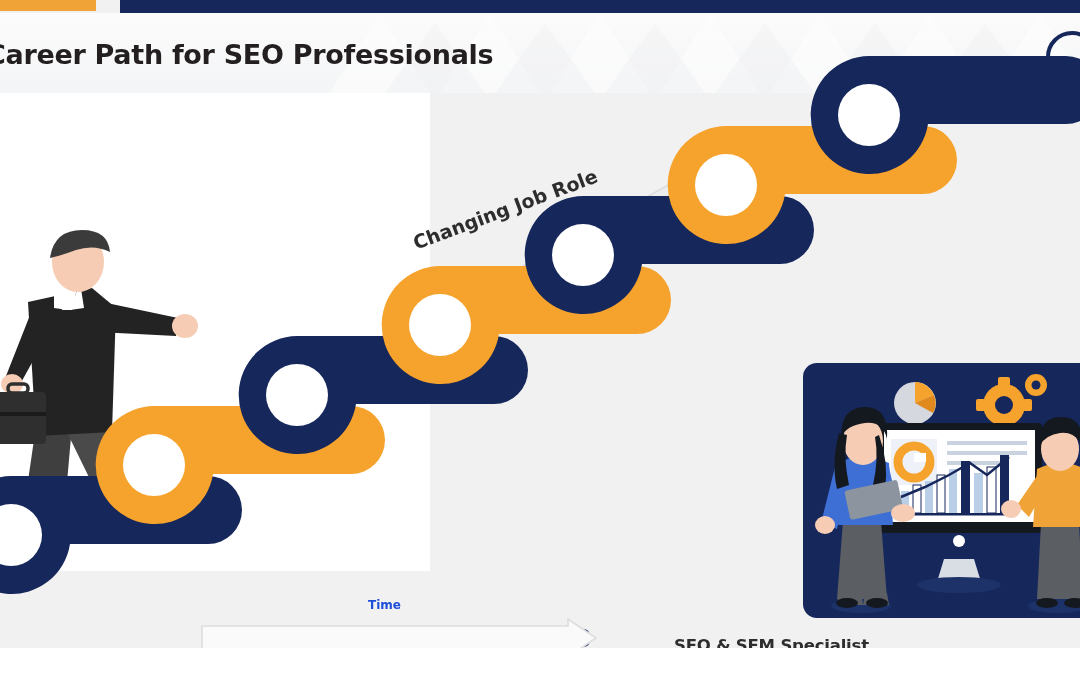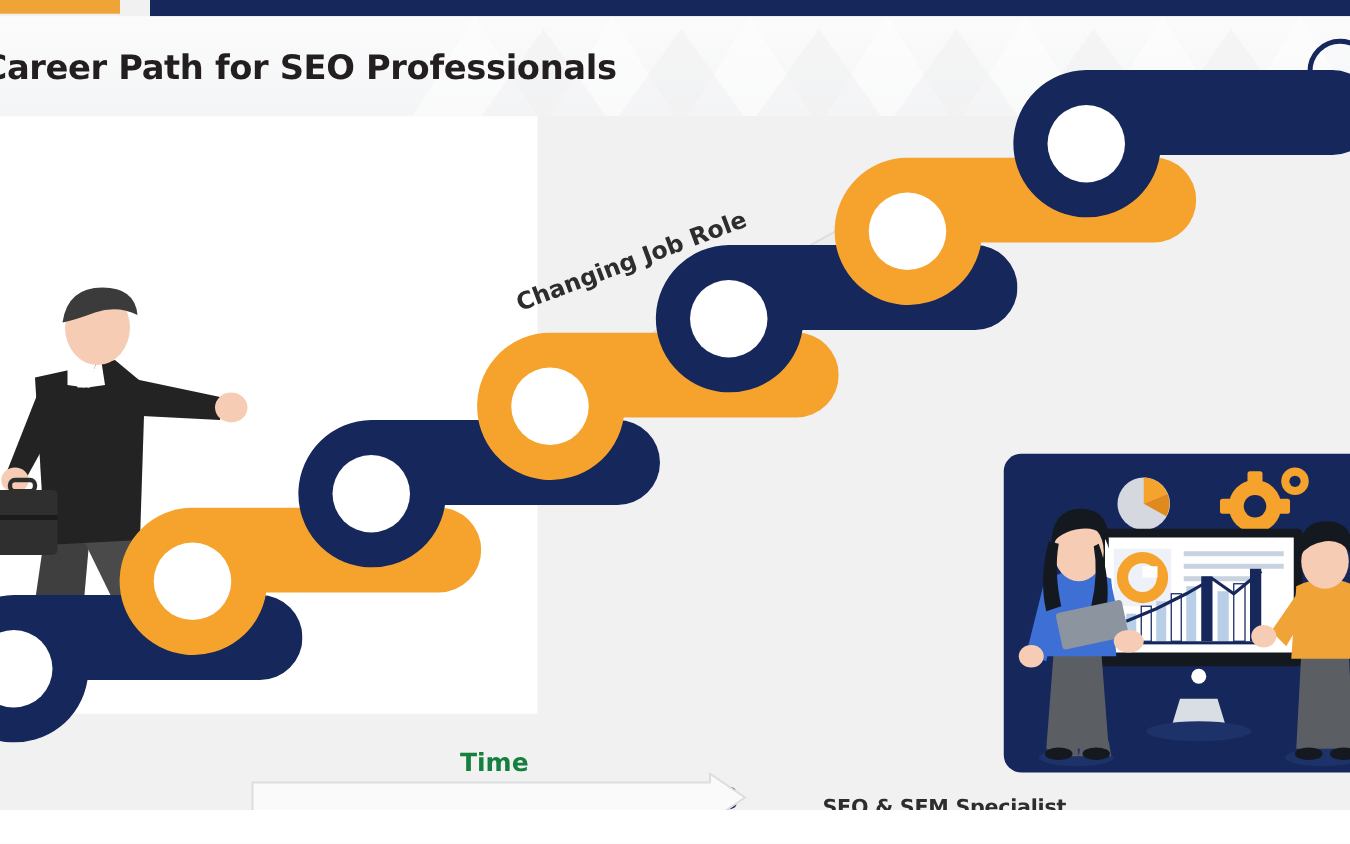--- a/index.html
+++ b/index.html
@@ -73,21 +73,21 @@
   #diag-label{
     position:absolute;left:410px;top:140px;
     font-size:19px;font-weight:bold;color:#2d2d2d;
     transform:rotate(-20.5deg);transform-origin:left top;
     white-space:nowrap;
     font-family:"DejaVu Sans",sans-serif;
   }
   
   #time-label{
     position:absolute;left:368px;top:505px;
-    font-size:20px;font-weight:bold;color:#15803d;
+    font-size:12px;font-weight:bold;color:#1d4ed8;
     font-family:"DejaVu Sans",sans-serif;
   }
   #time-arrow{position:absolute;left:200px;top:525px;}
   
   #illus-panel{
     position:absolute;left:803px;top:270px;
     width:300px;height:255px;
     background:#16275c;border-radius:14px;
     overflow:hidden;
   }
@@ -176,21 +176,21 @@
       </svg>
 
     </div>
 
     <div class="step" style="left:238px;top:243px;">
       <svg class="step-shape" width="290" height="118" viewBox="0 0 290 118">
         <path d="M59 0 H256 a34 34 0 0 1 0 68 H118 A59 59 0 1 1 59 0 Z" fill="#16275c"></path>
         <circle cx="59" cy="59" r="31" fill="#ffffff"></circle>
       </svg>
       <div class="step-num" style="left:314px;top:272px;width:62px;height:62px;color:#16275c;">3</div>
-      <div class="step-label" style="left:420px;top:300px;">SEO &amp; SEM Specialist</div>
+      <div class="step-label" style="left:436px;top:300px;">SEO &amp; SEM Specialist</div>
     </div>
 
     <div class="step" style="left:381px;top:173px;">
       <svg class="step-shape" width="290" height="118" viewBox="0 0 290 118">
         <path d="M59 0 H256 a34 34 0 0 1 0 68 H118 A59 59 0 1 1 59 0 Z" fill="#f5a32c"></path>
         <circle cx="59" cy="59" r="31" fill="#ffffff"></circle>
       </svg>
       <div class="step-num" style="left:457px;top:202px;width:62px;height:62px;color:#f5a32c;">4</div>
       <div class="step-label" style="left:579px;top:230px;">AdWords Specialist</div>
     </div>

